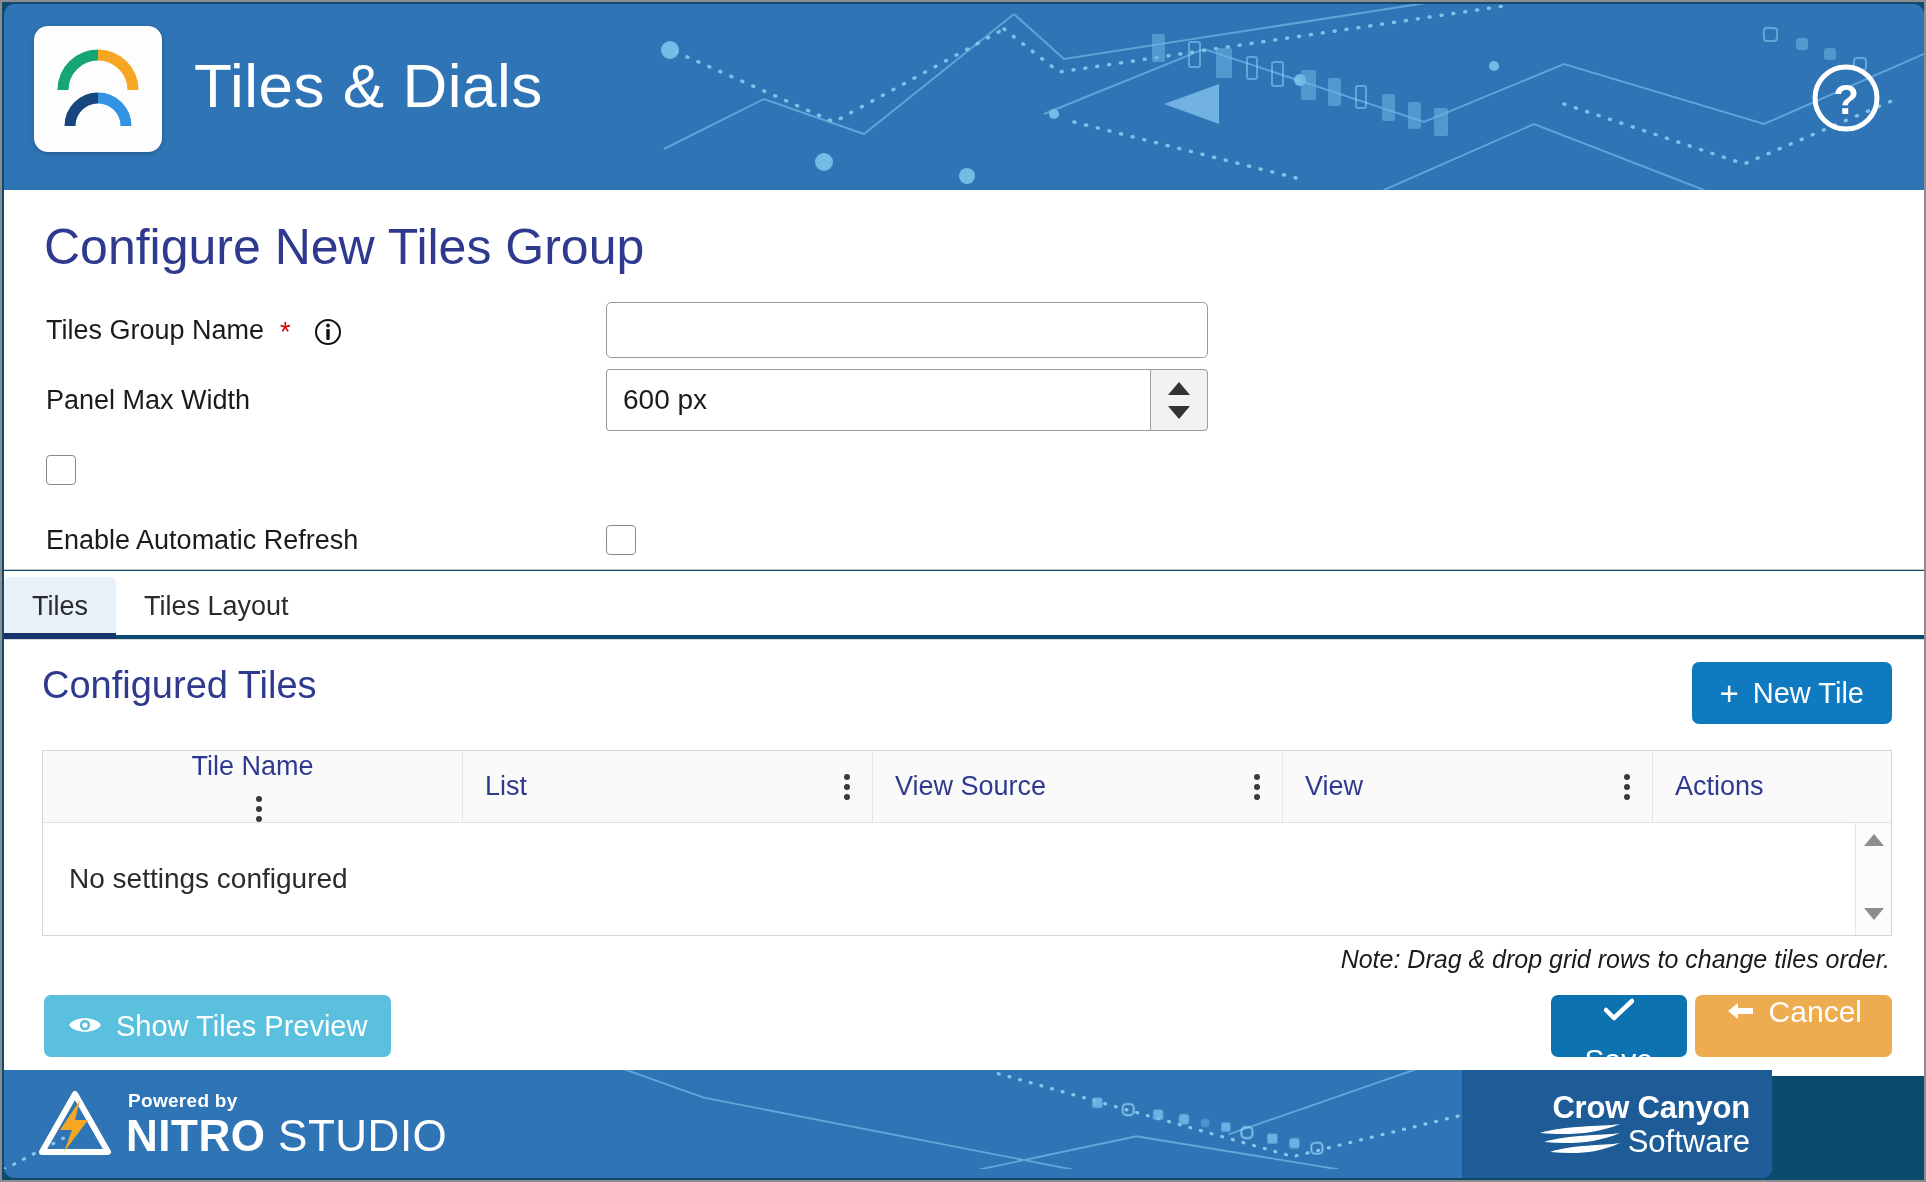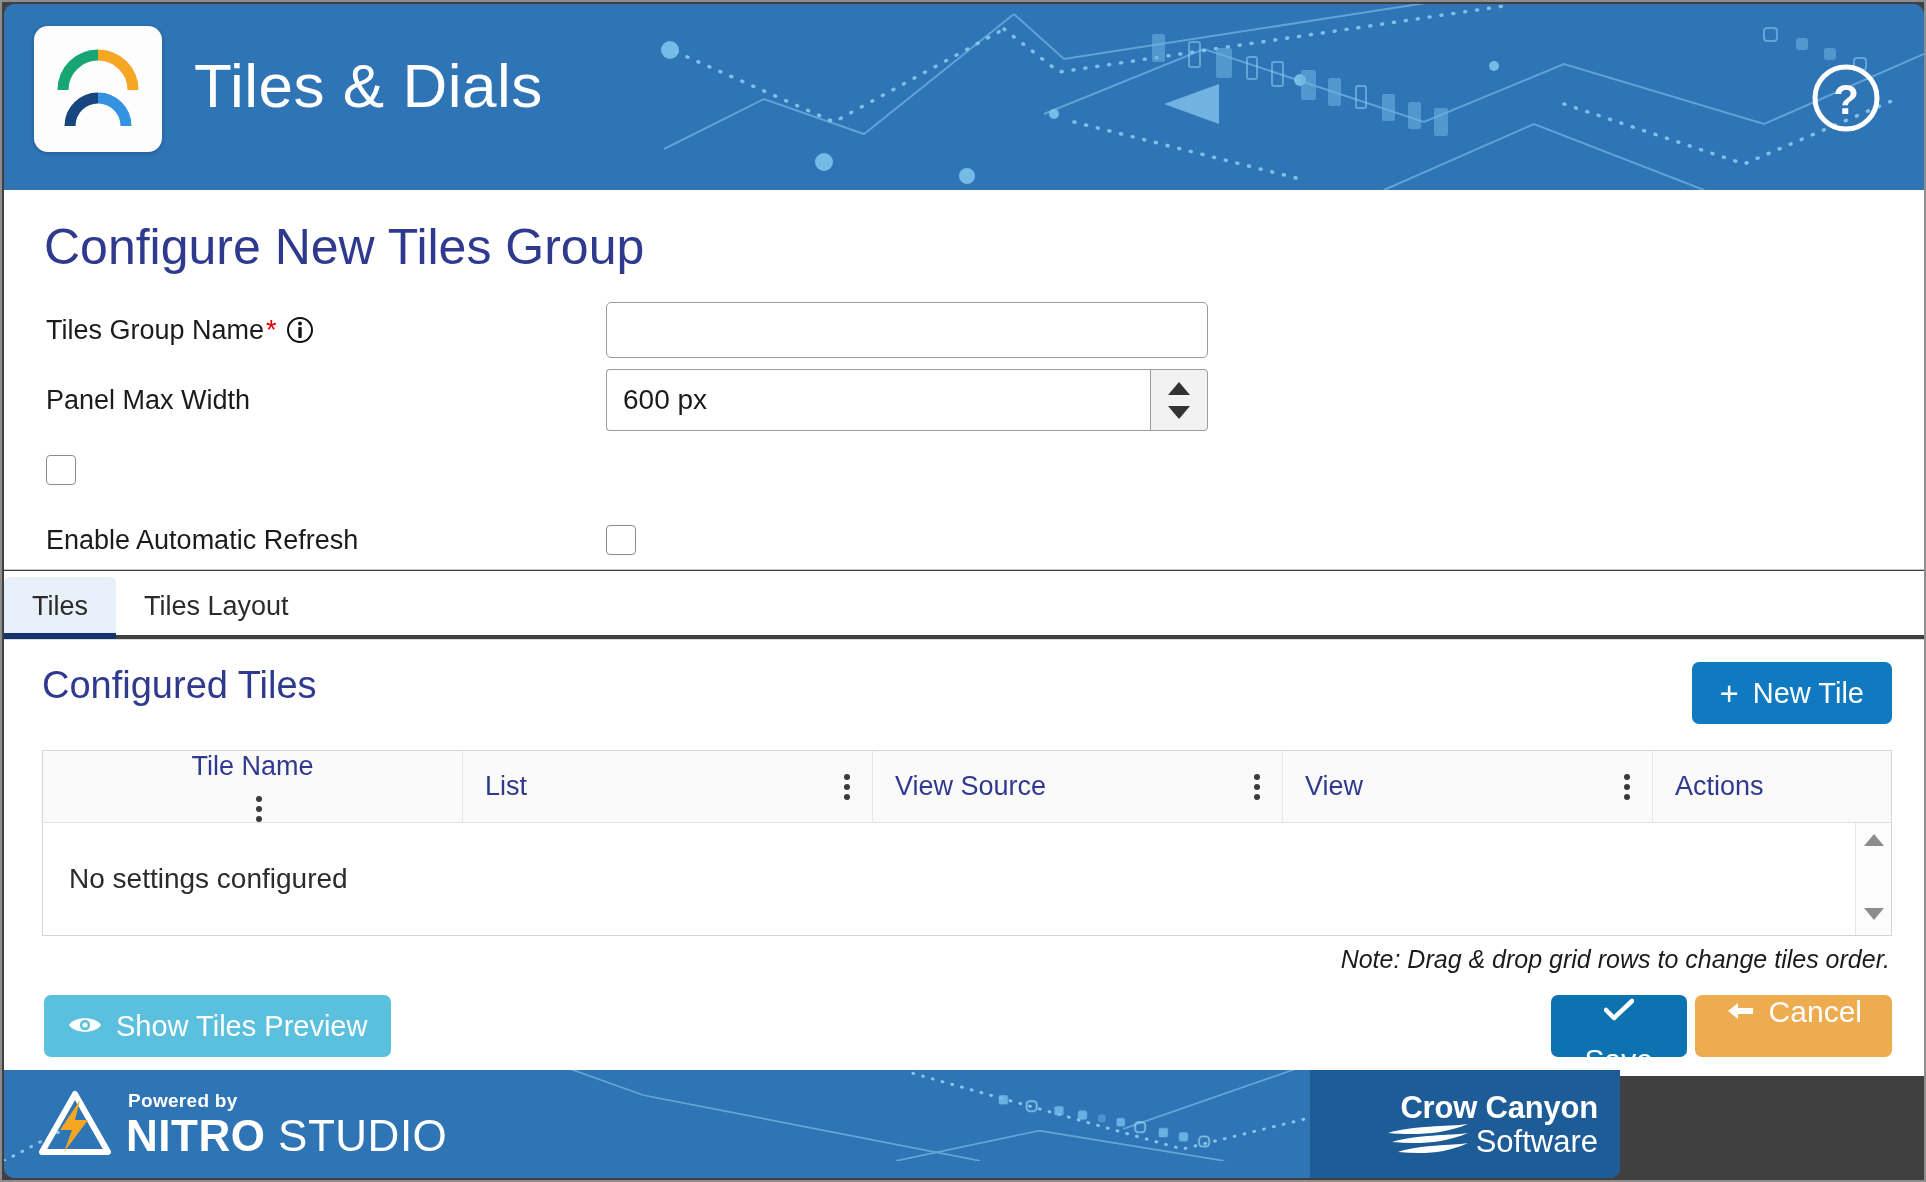--- a/index.html
+++ b/index.html
@@ -9,21 +9,21 @@
     height: 1182px;
     background: #ffffff;
     font-family: "Liberation Sans", sans-serif;
     overflow: hidden;
   }
 
   #app {
     position: relative;
     width: 1926px;
     height: 1182px;
-    background: #404040;
+    background: #0c4a6e;
     border: 2px solid #8d8d8d;
     overflow: hidden;
   }
 
   
   .header {
     position: absolute;
     left: 2px; top: 2px;
     width: 1920px; height: 186px;
     background: #2f74b5;
@@ -83,22 +83,22 @@
   .form-row {
     display: flex;
     align-items: center;
     height: 70px;
   }
   .form-label {
     width: 560px;
     font-size: 27px;
     color: #1b1b1b;
     display: flex;
-    align-items: center;
-    gap: 2px;
+    align-items: flex-end;
+    gap: 16px;
     white-space: nowrap;
   }
   .req-star { color: #e00000; font-size: 27px; line-height: 1; }
   .info-icon {
     display: inline-flex;
     margin-left: 7px;
     vertical-align: middle;
   }
   .txt-input {
     width: 602px; height: 56px;
@@ -328,21 +328,21 @@
     display: flex;
     align-items: flex-start;
     gap: 14px;
     cursor: pointer;
   }
 
   
   .footer {
     position: absolute;
     left: 2px; bottom: 2px;
-    width: 1616px; height: 108px;
+    width: 1768px; height: 108px;
     background: #2f74b5;
     border-radius: 0 0 10px 10px;
     overflow: hidden;
   }
   .footer-right-panel {
     position: absolute;
     right: 0; top: 0;
     width: 310px; height: 108px;
     background: #1d5c96;
     border-radius: 0 0 10px 0;

